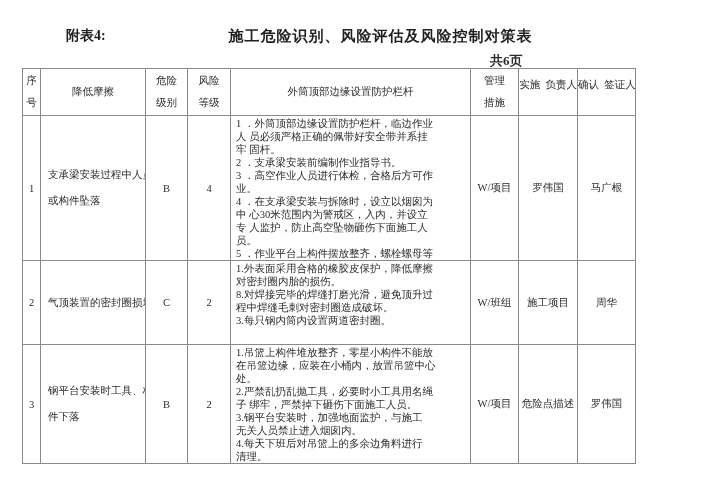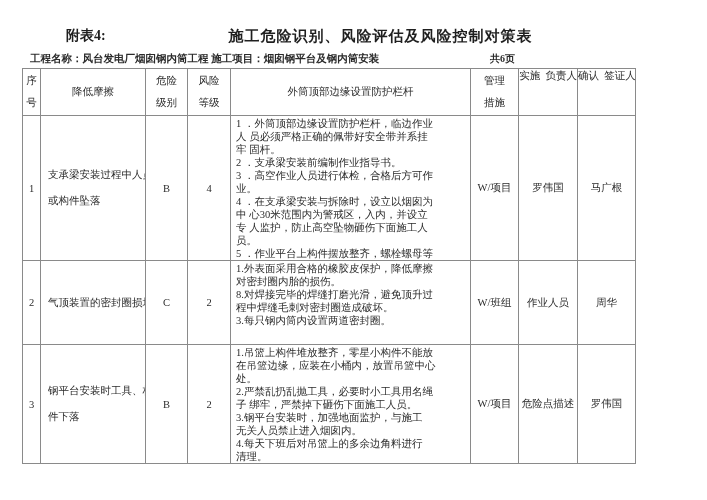--- a/index.html
+++ b/index.html
@@ -35,21 +35,21 @@
     position: absolute;
     left: 30px; top: 52px;
     font-size: 10.5px;
     font-weight: 600;
     color: #2b2b2b;
     white-space: pre;
   }
   .page-count {
     position: absolute;
     left: 490px; top: 52px;
-    font-size: 10px;
+    font-size: 13px;
     font-weight: 600;
     color: #2b2b2b;
   }
   table.risk-table {
     position: absolute;
     left: 22px; top: 68px;
     width: 613px;
     border-collapse: collapse;
     table-layout: fixed;
   }
@@ -62,20 +62,21 @@
     overflow: hidden;
   }
   .risk-table th {
     text-align: center;
     vertical-align: middle;
     white-space: pre-line;
     line-height: 22px;
   }
   .risk-table th.top-align {
     vertical-align: top;
+    padding-top: 9px;
     line-height: 13px;
     white-space: pre;
     margin-top: 41px;
   }
   td.c-center {
     text-align: center;
     vertical-align: middle;
   }
   td.c-hazard {
     vertical-align: middle;
@@ -92,21 +93,20 @@
     margin-left: 28px;
   }
 </style>
 </head>
 <body>
 
 <div class="page">
 
   <div class="doc-label">附表4:</div>
   <div class="doc-title">施工危险识别、风险评估及风险控制对策表</div>
-  <div class="info-line">工程名称：风台发电厂烟囱钢内筒工程 施工项目：烟囱钢平台及钢内筒安装</div>
   <div class="page-count">共6页</div>
 
   <table class="risk-table">
     <colgroup>
       <col style="width:18px">
       <col style="width:105px">
       <col style="width:42px">
       <col style="width:43px">
       <col style="width:240px">
       <col style="width:48px">
@@ -153,21 +153,21 @@
       <td class="c-center">2</td>
       <td class="c-hazard">气顶装置的密封圈损坏</td>
       <td class="c-center">C</td>
       <td class="c-center">2</td>
       <td class="c-measures">1.外表面采用合格的橡胶皮保护，降低摩擦
 对密封圈内胎的损伤。
 8.对焊接完毕的焊缝打磨光滑，避免顶升过
 程中焊缝毛刺对密封圈造成破坏。
 3.每只钢内筒内设置两道密封圈。</td>
       <td class="c-center">W/班组</td>
-      <td class="c-center">作业人员</td>
+      <td class="c-center">施工项目</td>
       <td class="c-center">周华</td>
     </tr>
     <tr style="height:118px">
       <td class="c-center">3</td>
       <td class="c-hazard">钢平台安装时工具、构
 件下落</td>
       <td class="c-center">B</td>
       <td class="c-center">2</td>
       <td class="c-measures">1.吊篮上构件堆放整齐，零星小构件不能放
 在吊篮边缘，应装在小桶内，放置吊篮中心

